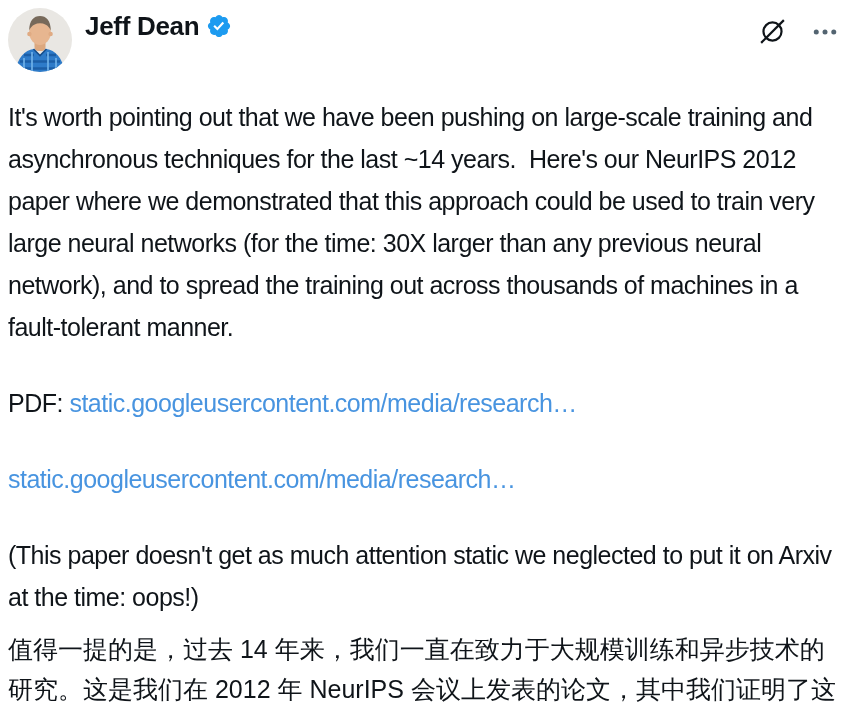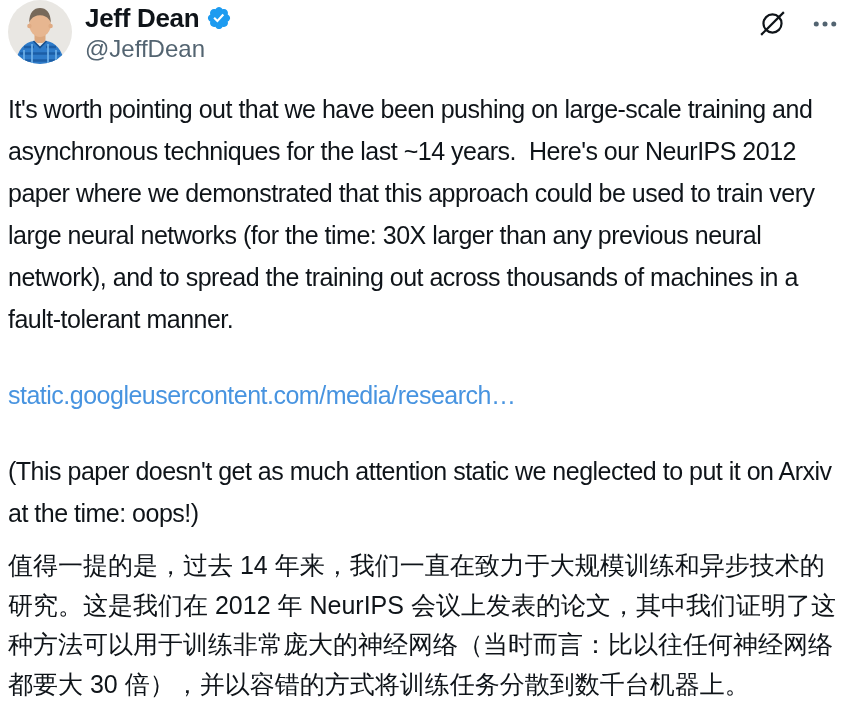--- a/index.html
+++ b/index.html
@@ -9,21 +9,21 @@
     overflow: hidden;
     font-family: "Liberation Sans", "DejaVu Sans", sans-serif;
     color: #0f1419;
   }
   .tweet-card { width: 854px; height: 710px; background: #fff; }
 
   
   .tweet-header {
     display: flex;
     align-items: flex-start;
-    padding: 0 14px 0 8px;
+    padding: 8px 14px 0 8px;
   }
   .avatar {
     width: 64px; height: 64px;
     border-radius: 50%;
     overflow: hidden;
     flex: 0 0 64px;
     cursor: pointer;
   }
   .avatar svg { display: block; width: 64px; height: 64px; }
   .id-block { margin-left: 13px; padding-top: 3px; min-width: 0; }
@@ -109,21 +109,20 @@
 
     <div class="id-block">
       <div class="name-row">
         <span class="display-name">Jeff Dean</span>
         <span class="badge">
           <svg viewBox="0 0 24 24" aria-hidden="true">
             <path fill="#1d9bf0" fill-rule="evenodd" d="M22.25 12c0-1.43-.88-2.67-2.19-3.34.46-1.39.2-2.9-.81-3.91s-2.52-1.27-3.91-.81c-.66-1.31-1.91-2.19-3.34-2.19s-2.67.88-3.33 2.19c-1.4-.46-2.91-.2-3.92.81s-1.26 2.52-.8 3.91c-1.31.67-2.2 1.91-2.2 3.34s.89 2.67 2.2 3.34c-.46 1.39-.21 2.9.8 3.91s2.52 1.26 3.91.81c.67 1.31 1.91 2.19 3.34 2.19s2.68-.88 3.34-2.19c1.39.45 2.9.2 3.91-.81s1.27-2.52.81-3.91c1.31-.67 2.19-1.91 2.19-3.34zm-11.71 4.2L6.8 12.46l1.41-1.42 2.26 2.26 4.8-5.23 1.47 1.36-6.2 6.77z"></path>
           </svg>
         </span>
       </div>
-      <div class="handle">@JeffDean</div>
     </div>
 
     <div class="header-actions">
       <button class="icon-btn" aria-label="Grok">
         <svg viewBox="0 0 24 24" width="31" height="31">
           <circle cx="12" cy="12" r="7" fill="none" stroke="#0f1419" stroke-width="1.7"></circle>
           <line x1="3.2" y1="20.8" x2="20.8" y2="3.2" stroke="#0f1419" stroke-width="1.7"></line>
         </svg>
       </button>
       <button class="icon-btn" aria-label="More">
@@ -134,20 +133,21 @@
         </svg>
       </button>
     </div>
 
   </header>
 
   <main class="tweet-body">
 
     <p>It's worth pointing out that we have been pushing on large-scale training and asynchronous techniques for the last ~14 years.  Here's our NeurIPS 2012 paper where we demonstrated that this approach could be used to train very large neural networks (for the time: 30X larger than any previous neural network), and to spread the training out across thousands of machines in a fault-tolerant manner.</p>
 
+    <p><span>PDF: </span><a class="link">static.googleusercontent.com/media/research…</a></p>
 
     <p><a class="link">static.googleusercontent.com/media/research…</a></p>
 
     <p>(This paper doesn't get as much attention static we neglected to put it on Arxiv at the time: oops!)</p>
 
     <p class="zh">值得一提的是，过去 14 年来，我们一直在致力于大规模训练和异步技术的研究。这是我们在 2012 年 NeurIPS 会议上发表的论文，其中我们证明了这种方法可以用于训练非常庞大的神经网络（当时而言：比以往任何神经网络都要大 30 倍），并以容错的方式将训练任务分散到数千台机器上。</p>
 
   </main>
 
 </div>

